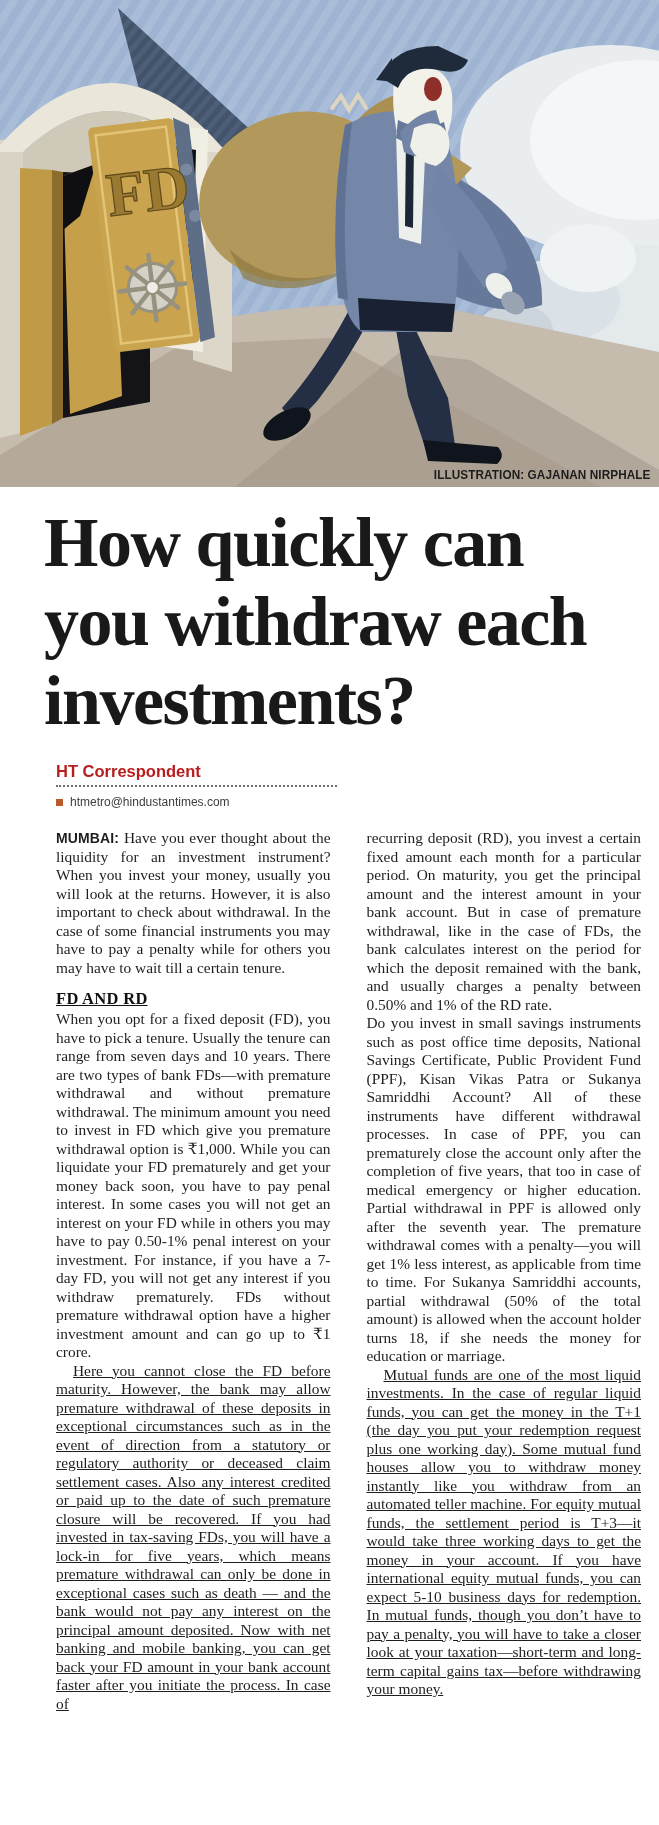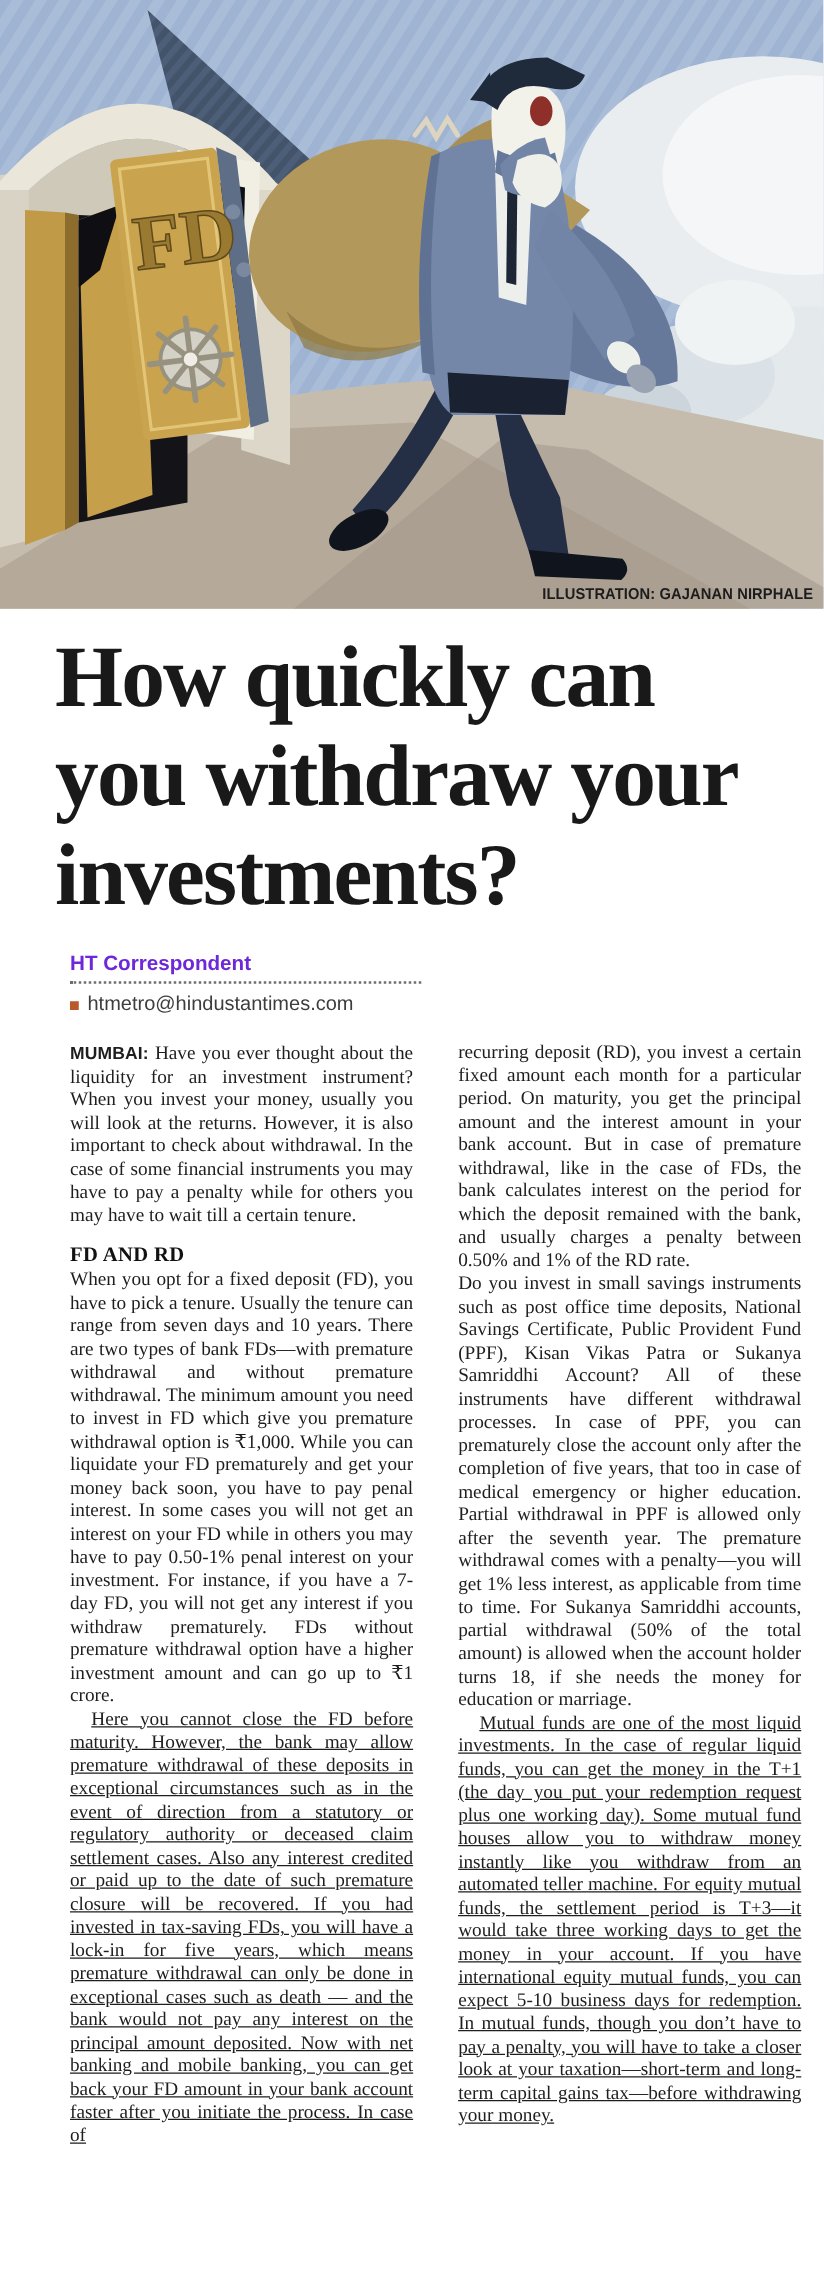--- a/index.html
+++ b/index.html
@@ -20,46 +20,46 @@
   
   .headline {
     font-family:"Liberation Serif","DejaVu Serif",serif;
     font-weight:bold; font-size:70px; line-height:79px; letter-spacing:-1.5px;
     color:#191919; margin:16px 20px 0 44px; white-space:pre-line;
   }
   
   .byline { margin:22px 0 0 56px; width:281px; }
   .author {
     font-family:"Liberation Sans","DejaVu Sans",sans-serif;
-    font-weight:bold; font-size:16.5px; color:#6d28d9;
+    font-weight:bold; font-size:16.5px; color:#b91c1c;
     padding-bottom:4px; border-bottom:2px dotted #6e6e6e;
     transform-origin:left center;
   }
   .email-row { display:flex; align-items:center; gap:7px; margin-top:8px; }
   .bullet { width:7px; height:7px; background:#b85a2a; flex:0 0 auto; }
   .email {
     font-family:"Liberation Sans","DejaVu Sans",sans-serif;
-    font-size:16px; color:#3d3d3d;
+    font-size:12px; color:#3d3d3d;
   }
   
   .columns { display:flex; gap:36px; margin:20px 18px 0 56px; }
   .col { flex:1; min-width:0; }
   .body-para {
     font-size:15.4px; line-height:18.5px; text-align:justify;
     color:#1e1e1e; margin:0;
   }
   .body-para.indent { text-indent:17px;text-decoration:underline; }
   .lead {
     font-family:"Liberation Sans","DejaVu Sans",sans-serif;
     font-weight:bold; font-size:14px; letter-spacing:0.1px;
   }
   .section-heading {
     font-family:"Liberation Serif","DejaVu Serif",serif;
     font-weight:bold; font-size:16.5px; line-height:19px; color:#111111;
-    letter-spacing:0.3px; margin:12px 0 2px 0; white-space:pre-line;
+    letter-spacing:0.3px; margin:12px 0 2px 0; white-space:pre-line;text-decoration:underline;
   }
 </style>
 </head>
 <body>
 
 <div class="page">
 
   <div class="illustration">
     <svg viewBox="0 0 659 487" width="659" height="487">
       <defs>
@@ -152,21 +152,21 @@
         <polygon points="376,80 392,58 394,82" fill="#1f2b3a"></polygon>
         <path d="M398,120 Q422,132 444,122 L448,140 Q420,152 396,138 Z" fill="#65789a"></path>
         <path d="M400,132 Q418,112 436,110 L448,150 Q420,162 404,152 Z" fill="#7285a6"></path>
         <path d="M414,128 Q438,116 448,134 Q454,156 436,166 Q416,162 410,146 Z" fill="#f0f0ea"></path>
       </g>
     </svg>
     <div class="credit">ILLUSTRATION: GAJANAN NIRPHALE</div>
   </div>
 
   <h1 class="headline">How quickly can
-you withdraw your
+you withdraw each
 investments?</h1>
 
   <div class="byline">
     <div class="author">HT Correspondent</div>
     <div class="email-row">
       <span class="bullet"></span>
       <span class="email">htmetro@hindustantimes.com</span>
     </div>
   </div>
 

